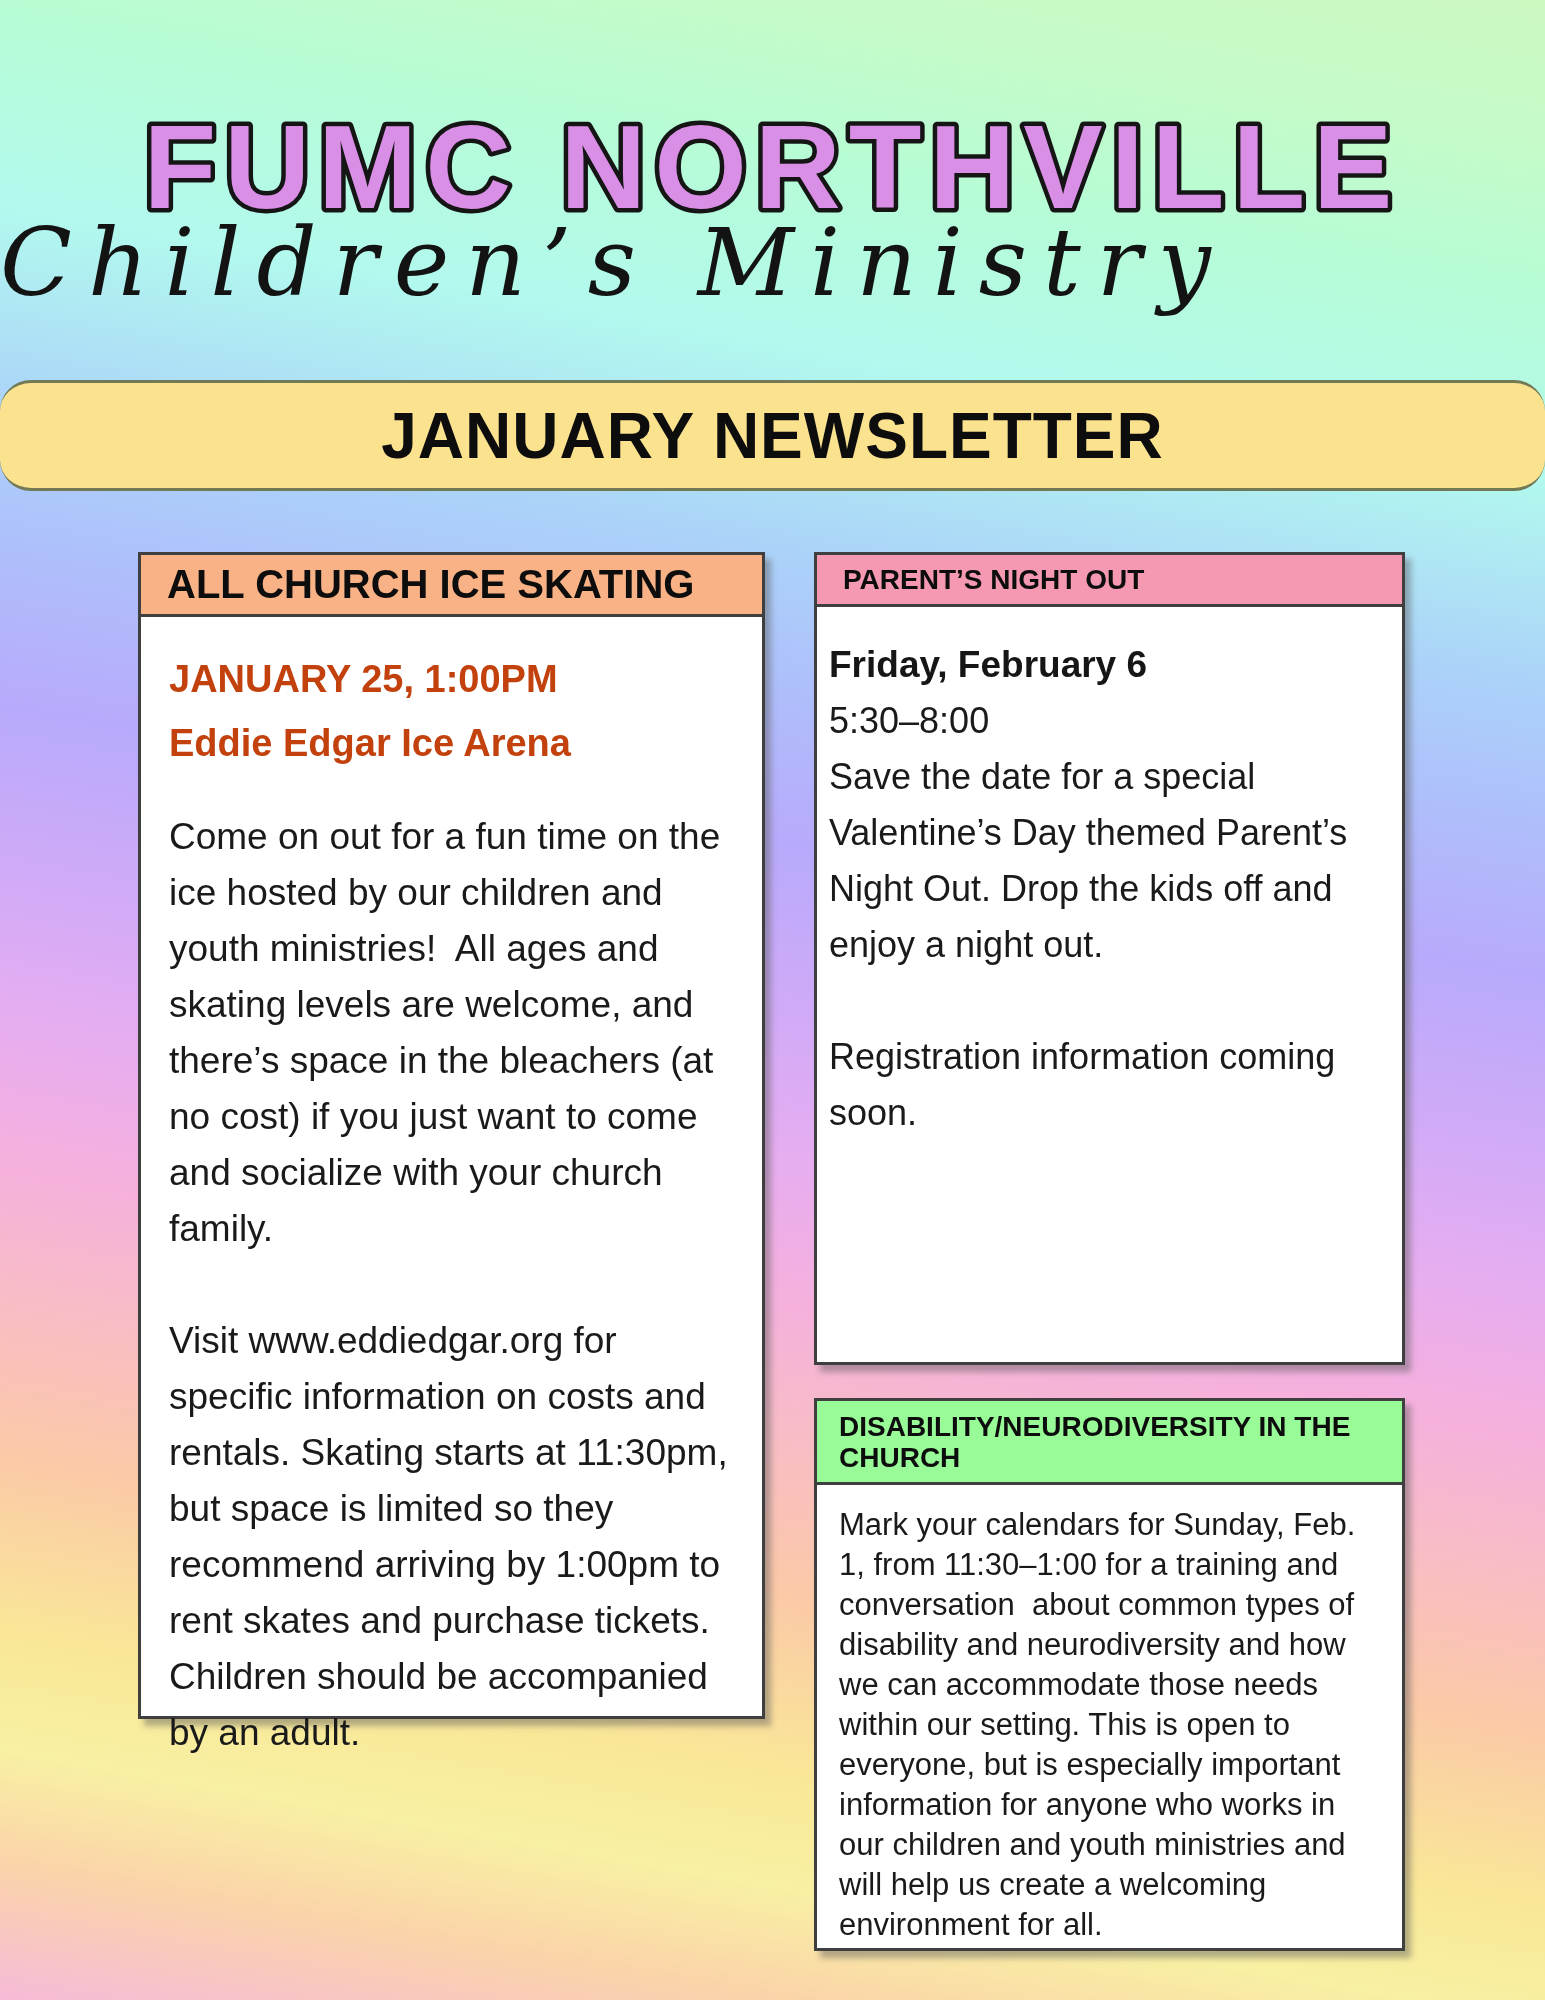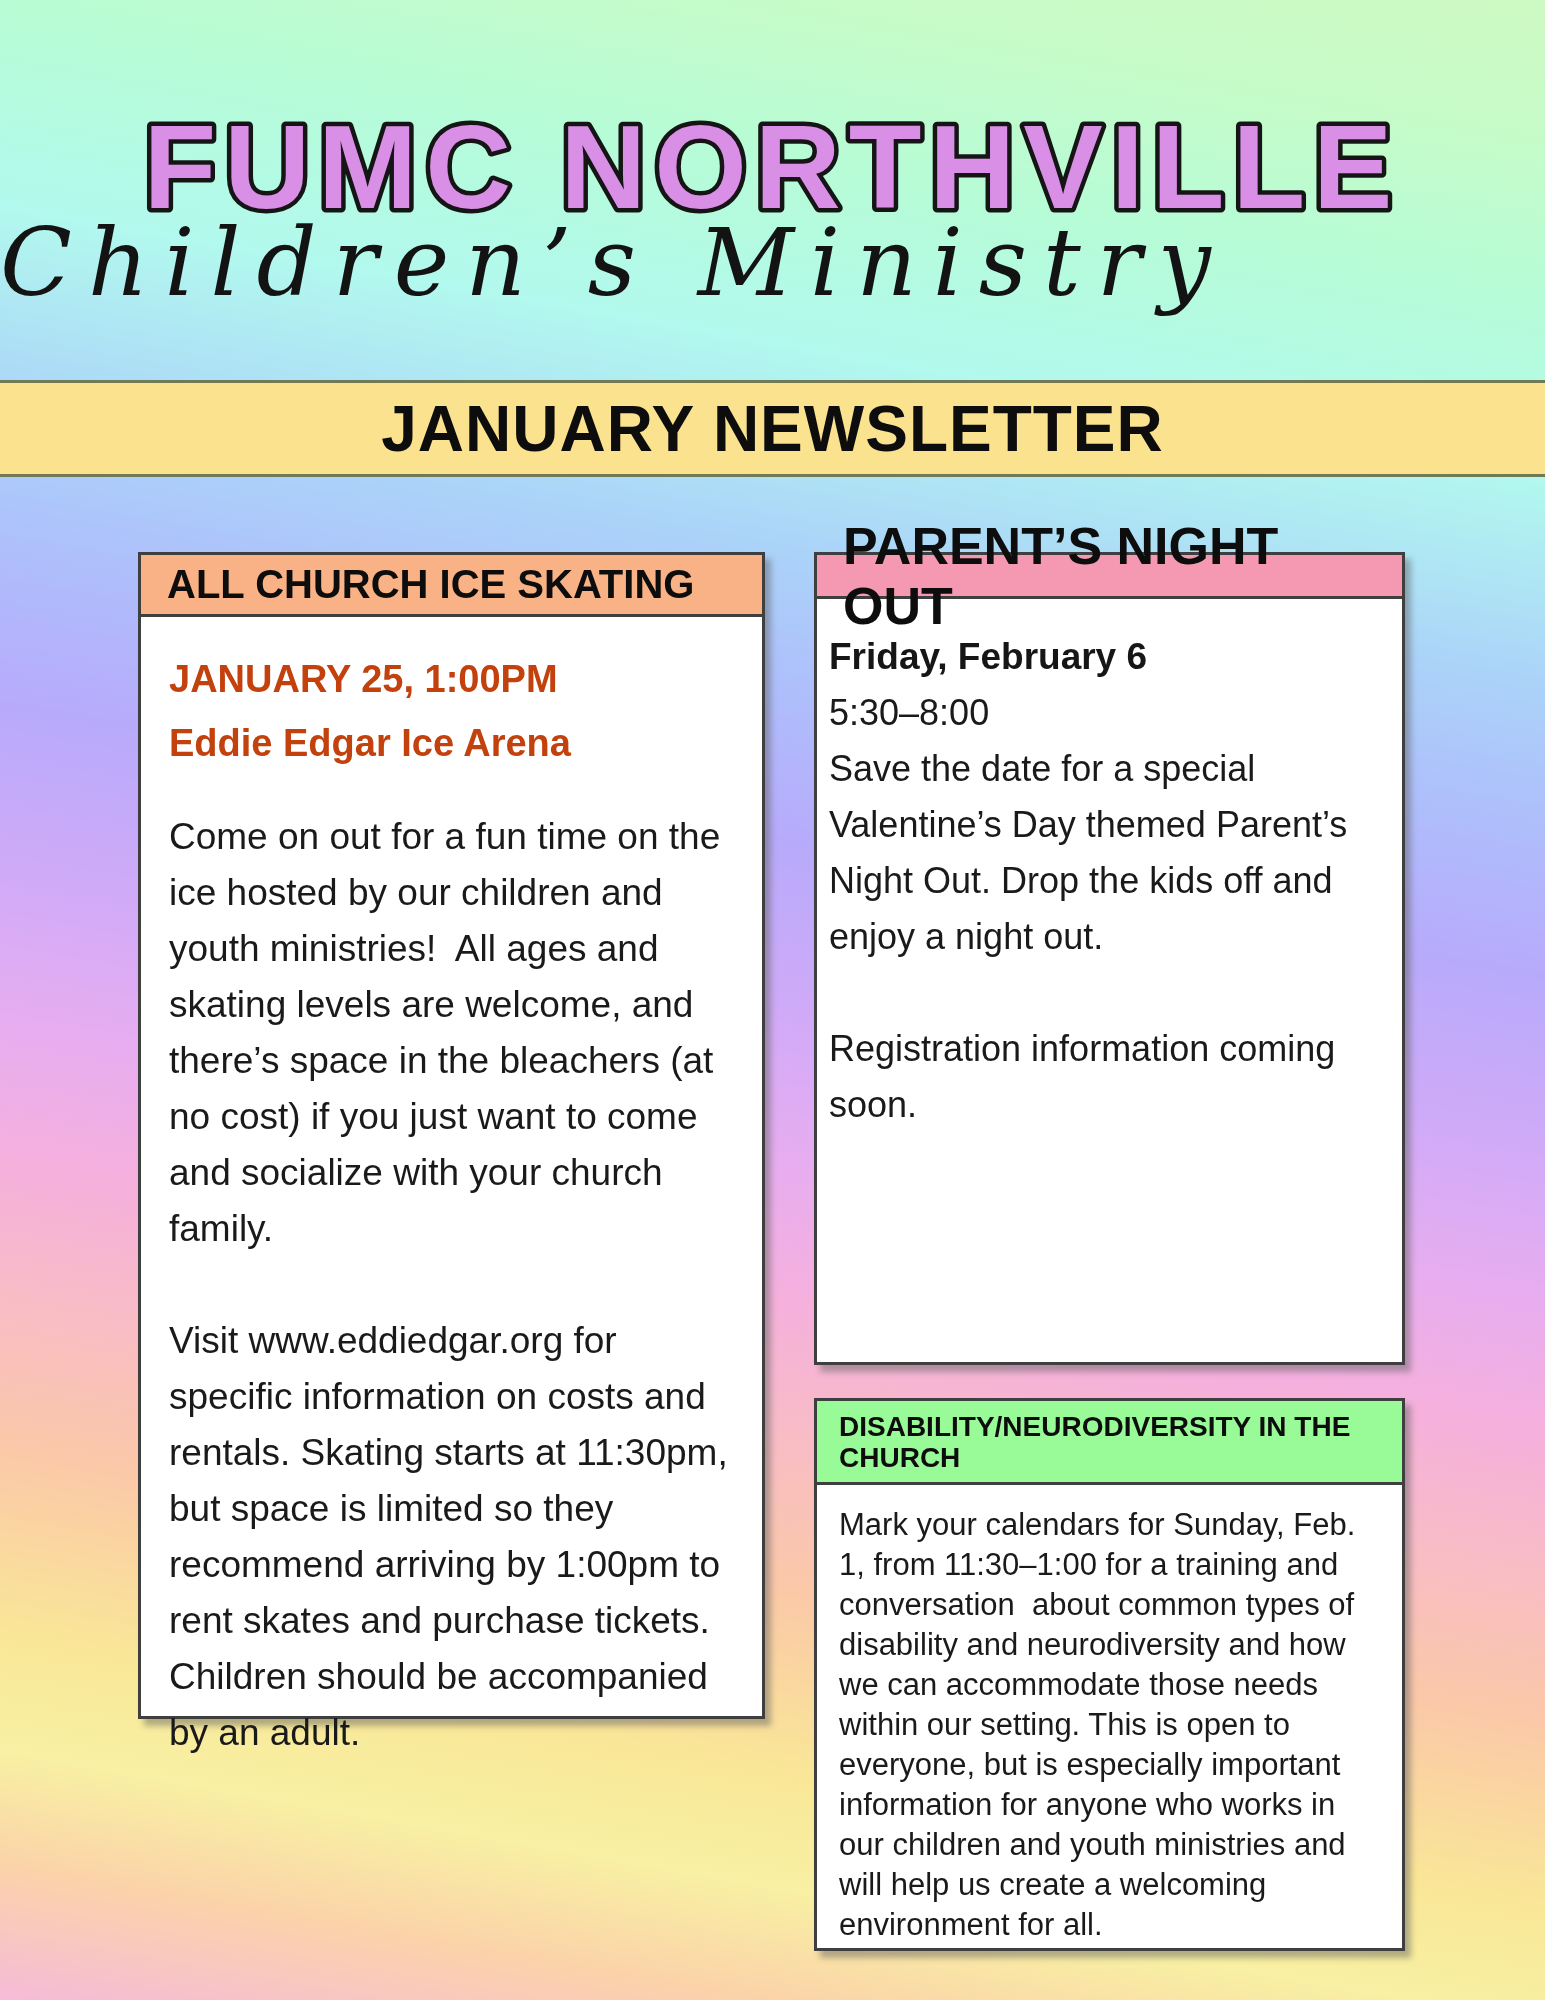--- a/index.html
+++ b/index.html
@@ -28,26 +28,26 @@
     position:absolute;left:0;top:208px;width:1545px;
     text-align:left;
     font-family:"DejaVu Serif",serif;
     font-style:italic;
     font-size:94px;
     letter-spacing:16px;
     color:#131313;
     white-space:nowrap;
   }
   .banner{
-    position:absolute;left:0;top:380px;width:1545px;height:97px;
+    position:absolute;left:0;top:380px;width:1545px;height:111px;
     background:var(--banner-bg,#FAE28E);
     border-top:3px solid #717a55;
     border-bottom:3px solid #717a55;
     box-sizing:border-box;
-    display:flex;align-items:center;justify-content:center;
+    display:flex;align-items:center;justify-content:center;border-radius:31px;
   }
   .banner-text{
     font-weight:800;font-size:64px;letter-spacing:1px;color:#0d0d0d;
   }
   .box{
     position:absolute;
     background:#ffffff;
     border:3px solid #3f3f3f;
     box-sizing:border-box;
     box-shadow:6px 7px 6px rgba(90,90,90,.45);
@@ -57,21 +57,21 @@
   .box-c{left:814px;top:1398px;width:591px;height:553px;}
   .bar{
     display:flex;align-items:center;
     border-bottom:3px solid #3f3f3f;
     box-sizing:border-box;
     padding:0 26px;
     font-weight:800;
     color:#0d0d0d;
   }
   .bar-a{height:62px;background:var(--ice-skating-bg,#F9B285);font-size:40px;}
-  .bar-b{height:44px;background:var(--parents-night-bg,#F499B1);font-size:52px;align-items:center;}
+  .bar-b{height:52px;background:var(--parents-night-bg,#F499B1);font-size:28px;align-items:center;}
   .bar-c{height:84px;background:var(--disability-bg,#98FB98);font-size:28px;line-height:31px;padding:4px 22px;}
   .content{padding:30px 28px 0 28px;}
   .content-b{padding:30px 24px 0 12px;}
   .content-c{padding:20px 22px 0 22px;}
   .headline{font-weight:700;font-size:38px;line-height:64px;color:#c2410c;}
   .bodyline{font-size:36px;line-height:56px;color:#1a1a1a;}
   .bodyline-bold{font-weight:700;font-size:37px;line-height:56px;color:#161616;}
   .para{
     font-size:37px;line-height:56px;color:#1a1a1a;
     white-space:pre-wrap;margin:0;

